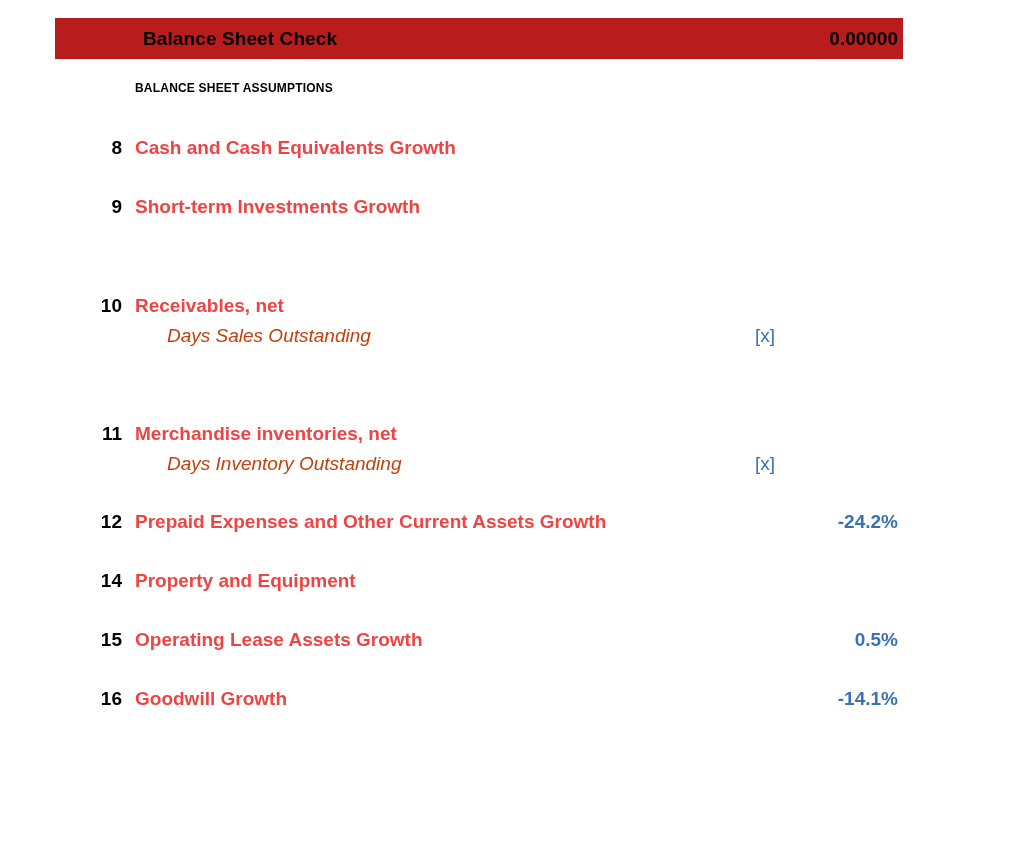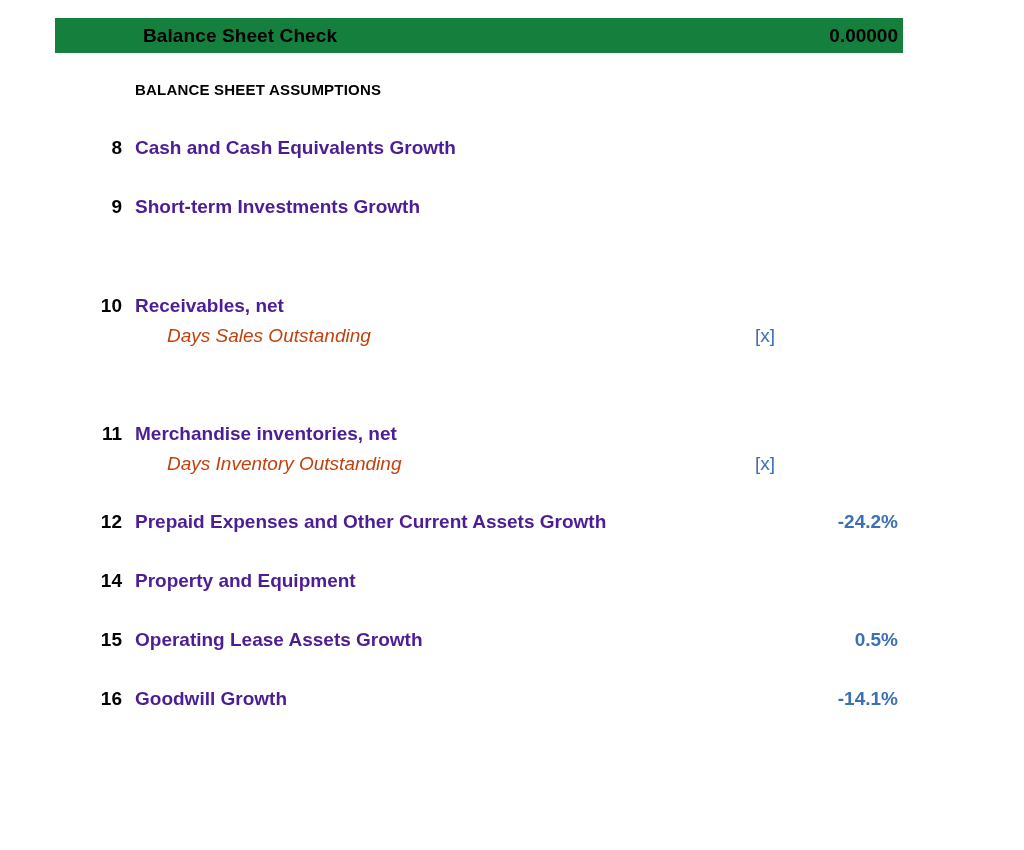--- a/index.html
+++ b/index.html
@@ -14,22 +14,22 @@
     font-family: "Liberation Sans", sans-serif;
     -webkit-font-smoothing: antialiased;
   }
 
   
   .check-bar {
     position: absolute;
     left: 55px;
     top: 18px;
     width: 848px;
-    height: 35px;
-    background: #15803d;
+    height: 41px;
+    background: #b91c1c;
     display: flex;
     align-items: center;
     box-sizing: border-box;
     padding: 0 5px 0 0;
   }
   .check-bar .check-title {
     font-size: 19px;
     font-weight: bold;
     color: #000000;
     margin-left: 88px;
@@ -42,21 +42,21 @@
     font-weight: bold;
     color: #000000;
     white-space: nowrap;
   }
 
   
   .section-heading {
     position: absolute;
     left: 135px;
     top: 81px;
-    font-size: 15px;
+    font-size: 12px;
     font-weight: bold;
     color: #000000;
     letter-spacing: 0.2px;
     white-space: nowrap;
   }
 
   
   .rows {
     position: absolute;
     left: 0;
@@ -83,21 +83,21 @@
     font-weight: bold;
     color: #000000;
     line-height: 30px;
   }
   .row-label {
     position: absolute;
     left: 135px;
     top: 0;
     font-size: 19px;
     font-weight: bold;
-    color: #4c1d95;
+    color: #ef4444;
     line-height: 30px;
     white-space: nowrap;
   }
   .row-value {
     position: absolute;
     left: 620px;
     top: 0;
     width: 278px;
     text-align: right;
     font-size: 19px;

